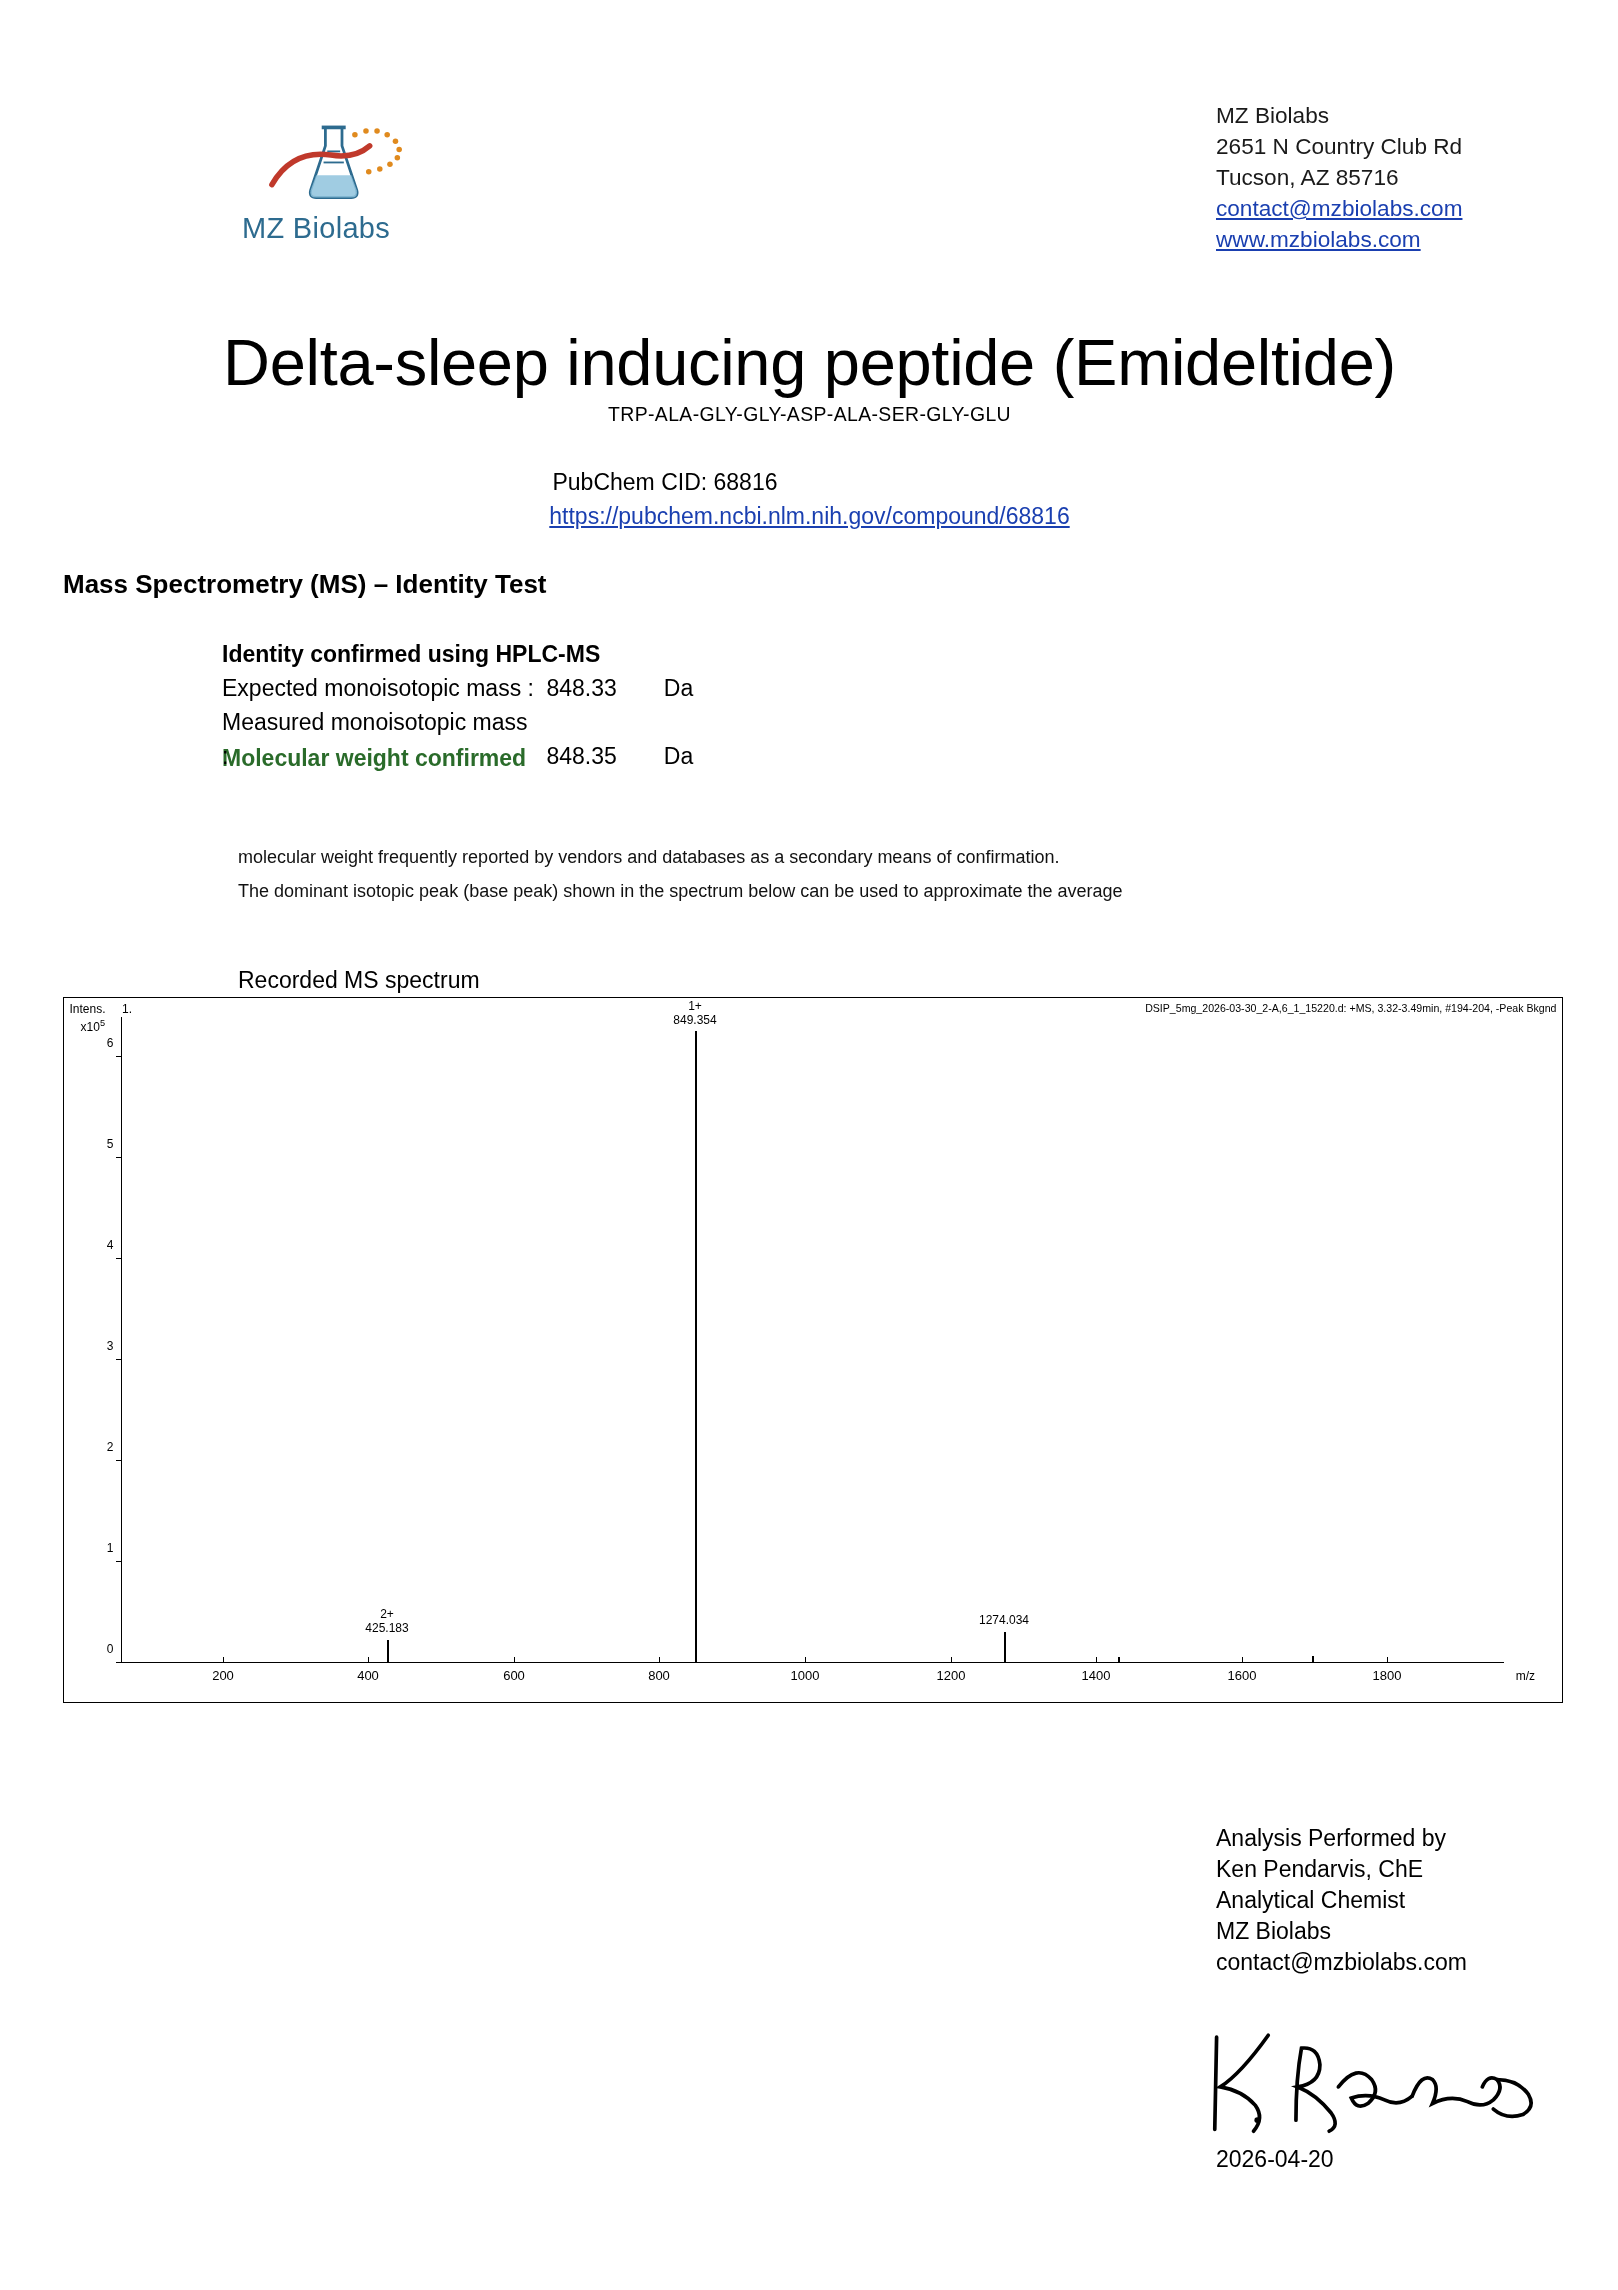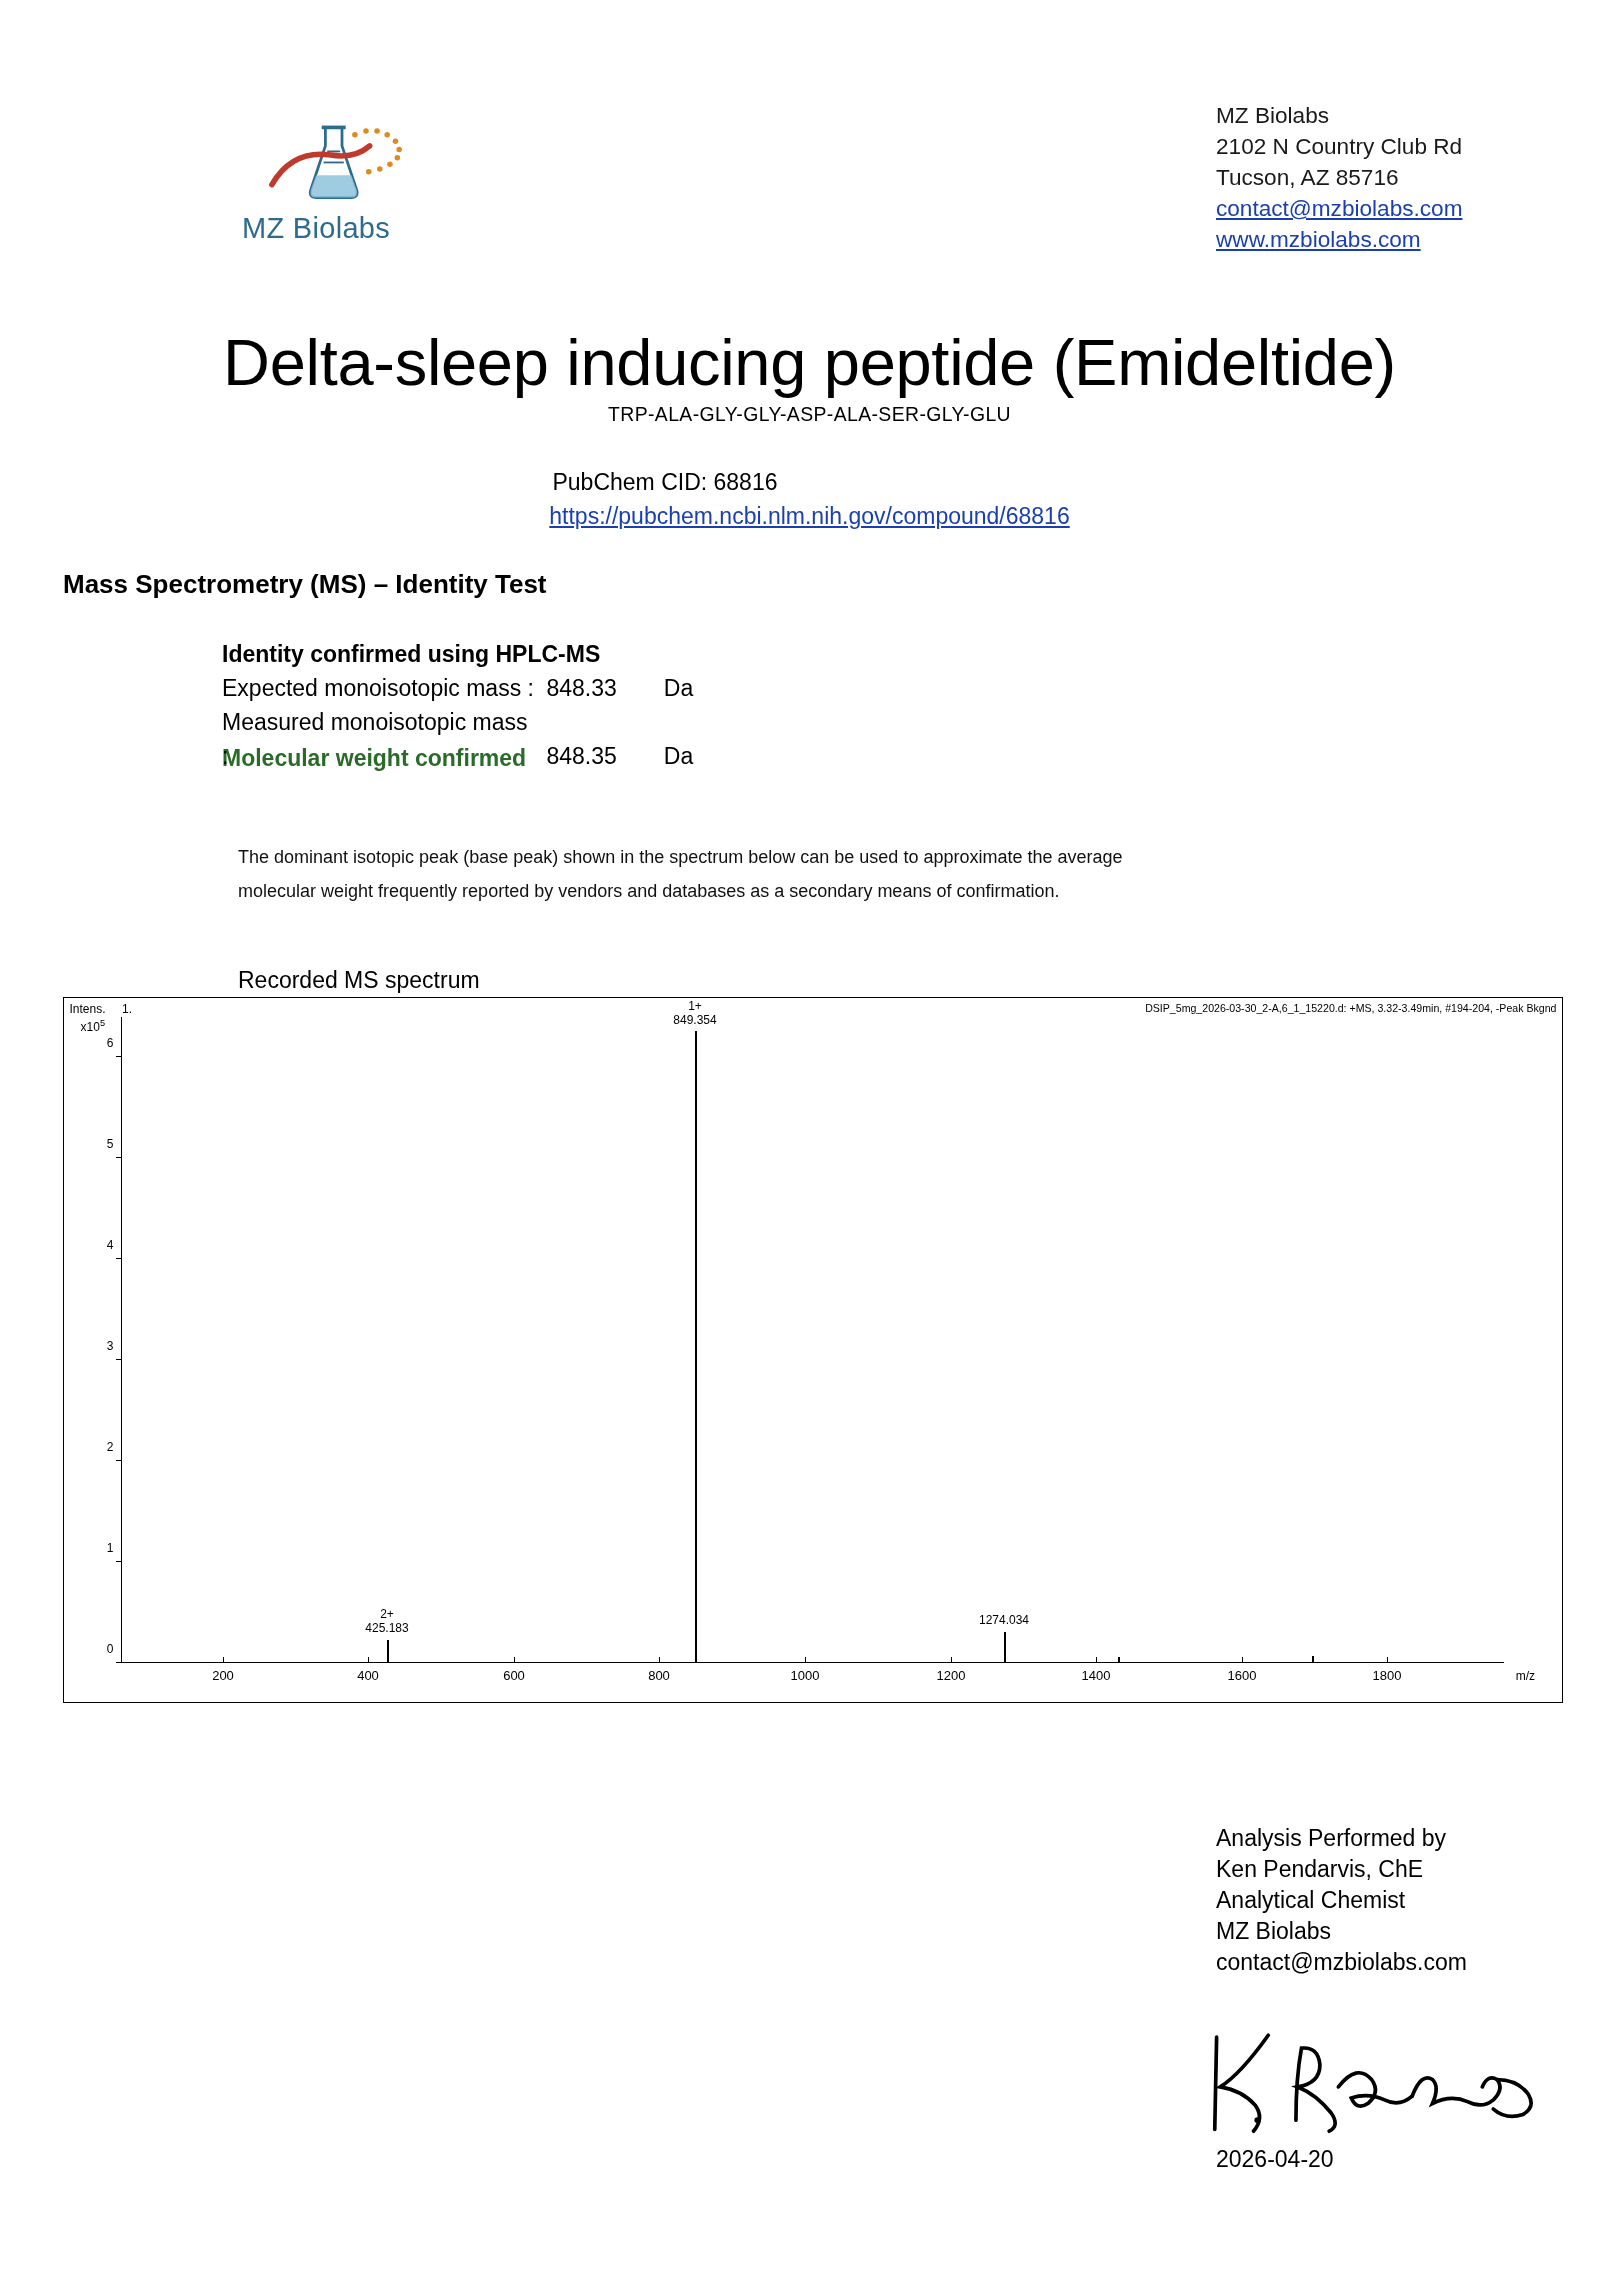--- a/index.html
+++ b/index.html
@@ -326,21 +326,21 @@
             <circle cx="131" cy="55" r="3"></circle>
               <circle cx="119" cy="58" r="3"></circle>
           </g>
         </svg>
       </div>
       <div class="logo-text">MZ Biolabs</div>
     </div>
 
     <div class="company-info">
       <div>MZ Biolabs</div>
-      <div>2102 N Country Club Rd</div>
+      <div>2651 N Country Club Rd</div>
       <div>Tucson, AZ 85716</div>
       <div><a href="#">contact@mzbiolabs.com</a></div>
       <div><a href="#">www.mzbiolabs.com</a></div>
     </div>
   </div>
 
   <div class="title">Delta-sleep inducing peptide (Emideltide)</div>
   <div class="sequence">TRP-ALA-GLY-GLY-ASP-ALA-SER-GLY-GLU</div>
   <div class="cid-line">PubChem CID: 68816</div>
   <div class="cid-url">
@@ -358,22 +358,22 @@
     </div>
     <div class="mass-row">
       <span class="mass-label">Measured monoisotopic mass :</span>
       <span class="mass-value">848.35</span>
       <span class="mass-unit">Da</span>
     </div>
     <div class="confirmed">Molecular weight confirmed</div>
   </div>
 
   <div class="note-block">
+    <div>molecular weight frequently reported by vendors and databases as a secondary means of confirmation.</div>
     <div>The dominant isotopic peak (base peak) shown in the spectrum below can be used to approximate the average</div>
-    <div>molecular weight frequently reported by vendors and databases as a secondary means of confirmation.</div>
   </div>
 
   <div class="recorded-label">Recorded MS spectrum</div>
 
   <div class="spectrum">
     <div class="spec-intens">Intens.</div>
     <div class="spec-topval">1.</div>
     <div class="spec-exp"><span>x10</span><sup>5</sup></div>
     <div class="spec-meta">DSIP_5mg_2026-03-30_2-A,6_1_15220.d: +MS, 3.32-3.49min, #194-204, -Peak Bkgnd</div>
 

